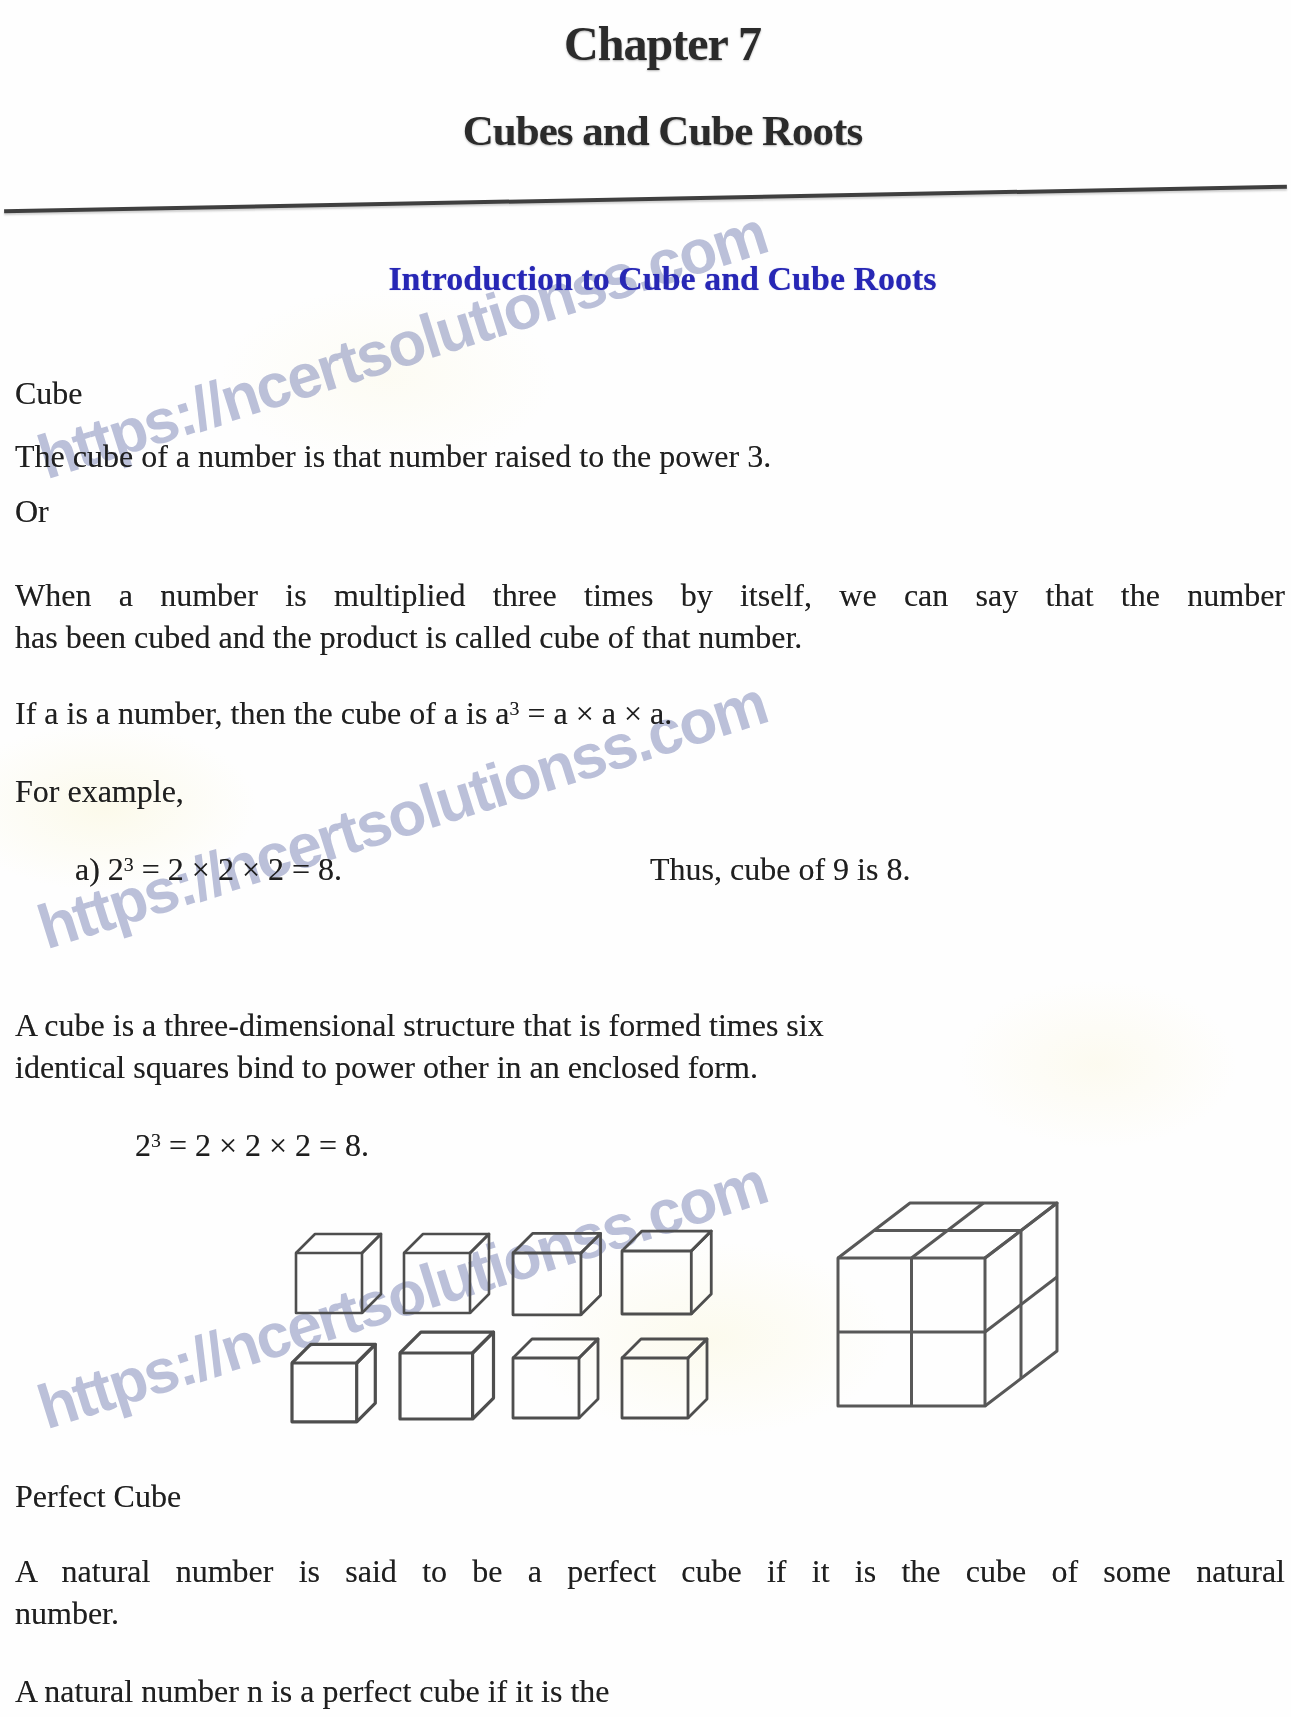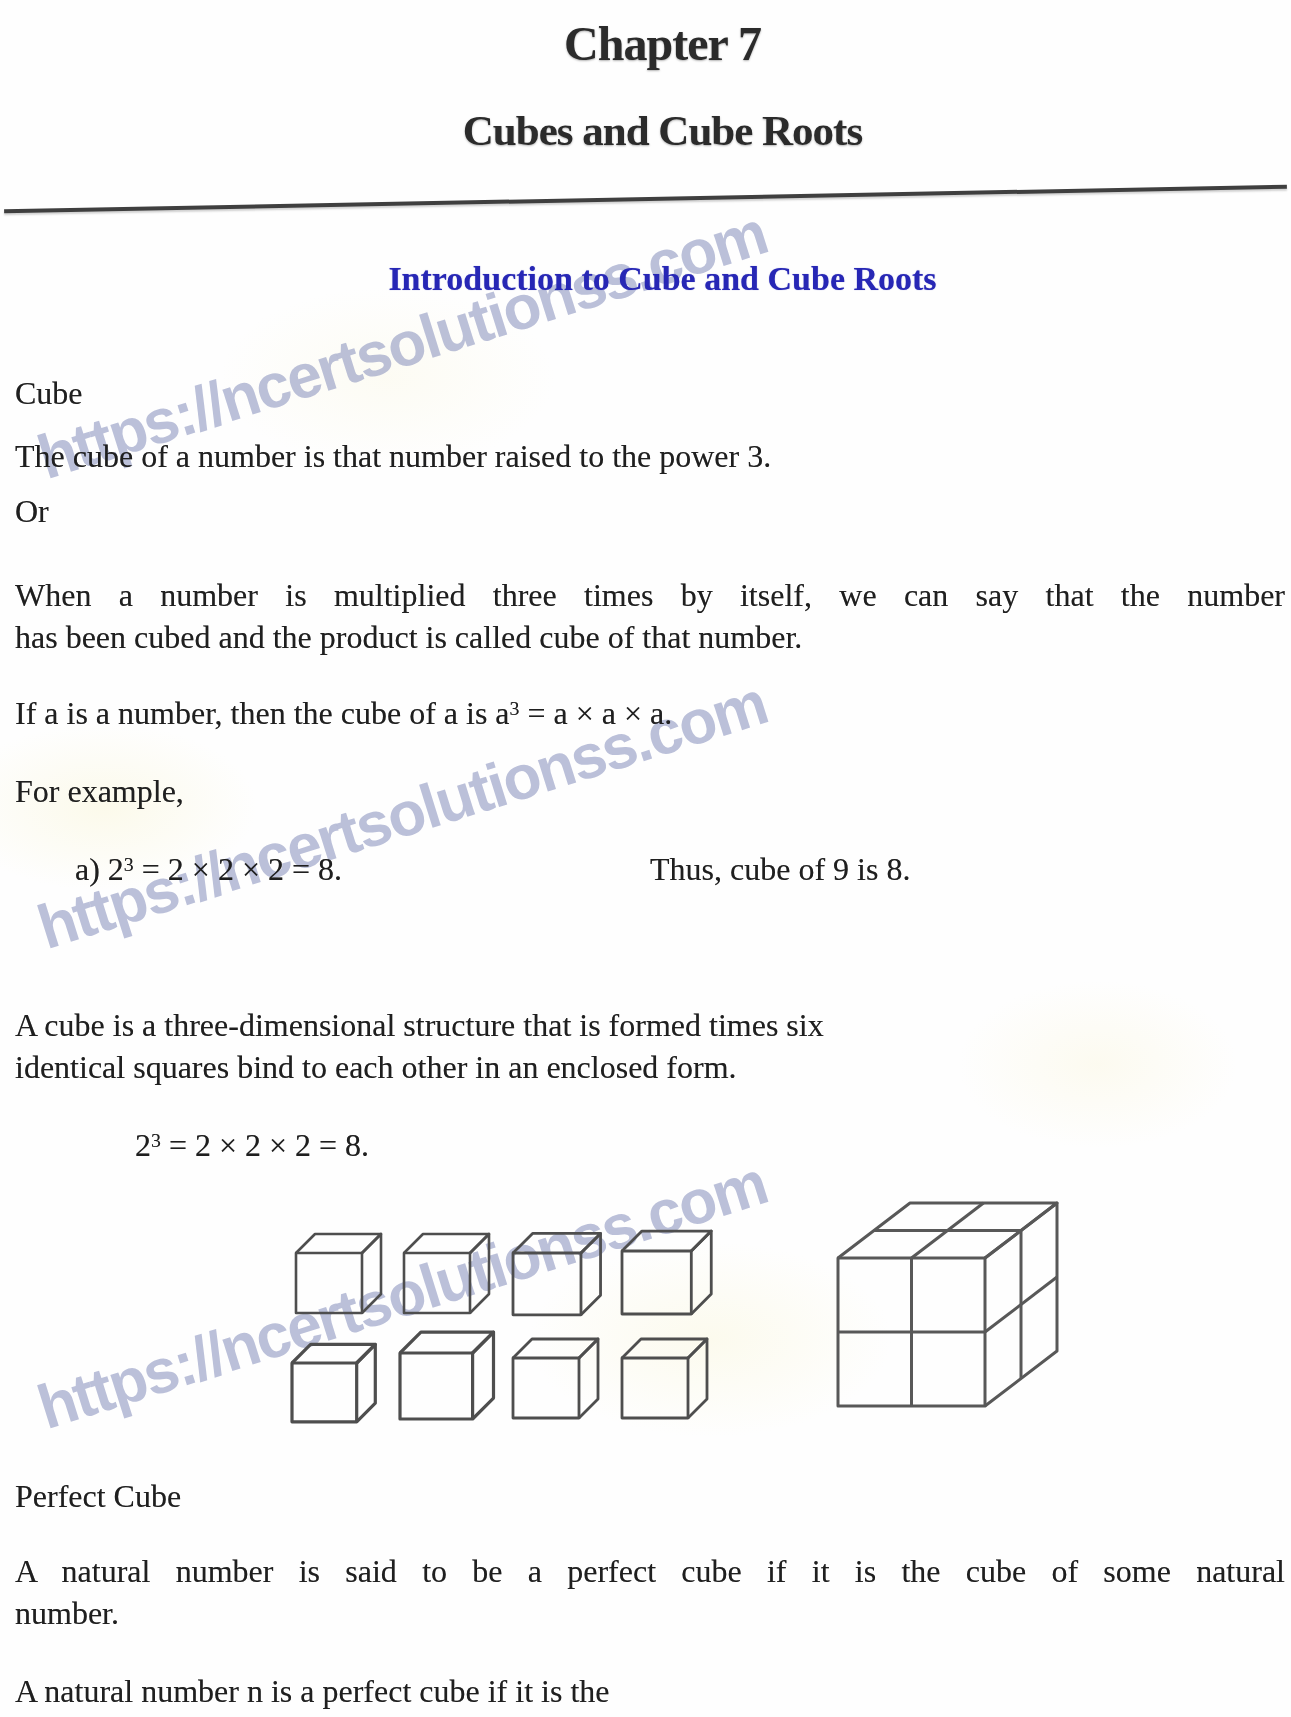--- a/index.html
+++ b/index.html
@@ -74,21 +74,21 @@
 
     <p class="bl" style="top:770px">For example,</p>
 
     <div class="bl" style="top:848px;left:75px">
       <span><span>a) 2</span><sup>3</sup><span> = 2 × 2 × 2 = 8.</span></span>
       <span class="ex-note" style="left:575px">Thus, cube of 9 is 8.</span>
     </div>
 
 
     <p class="bl" style="top:1004px">A cube is a three-dimensional structure that is formed times six</p>
-    <p class="bl" style="top:1046px">identical squares bind to each other in an enclosed form.</p>
+    <p class="bl" style="top:1046px">identical squares bind to power other in an enclosed form.</p>
 
     <p class="bl" style="top:1124px;left:135px"><span>2</span><sup>3</sup><span> = 2 × 2 × 2 = 8.</span></p>
 
     <svg class="figure" viewBox="0 0 800 245" xmlns="http://www.w3.org/2000/svg" aria-hidden="true">
       <g id="unit-cubes">
           <path d="M26,58 h66 v60 h-66 Z" fill="none" stroke="#4e4e4e" stroke-width="2.6" stroke-linejoin="round"></path>
           <path d="M26,58 l19,-19 h66 l-19,19" fill="none" stroke="#4e4e4e" stroke-width="2.6" stroke-linejoin="round"></path>
           <path d="M92,58 l19,-19 v60 l-19,19" fill="none" stroke="#4e4e4e" stroke-width="2.6" stroke-linejoin="round"></path>
           <path d="M134,58 h66 v60 h-66 Z" fill="none" stroke="#4e4e4e" stroke-width="2.6" stroke-linejoin="round"></path>
           <path d="M134,58 l19,-19 h66 l-19,19" fill="none" stroke="#4e4e4e" stroke-width="2.6" stroke-linejoin="round"></path>

